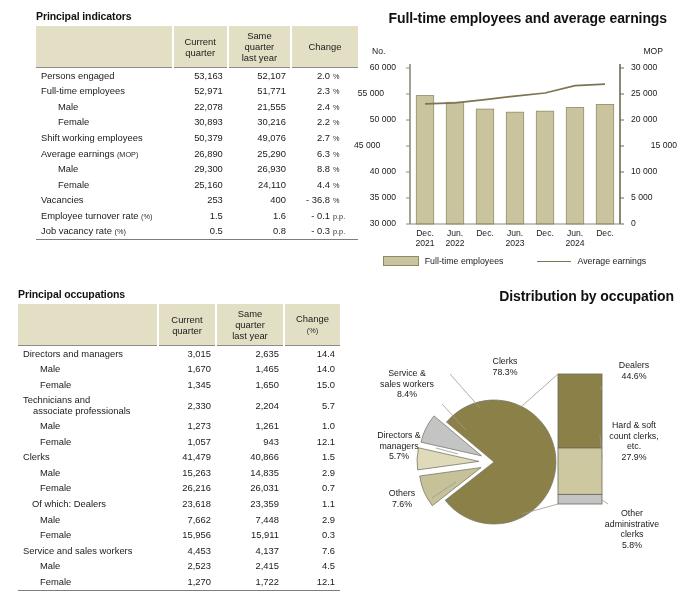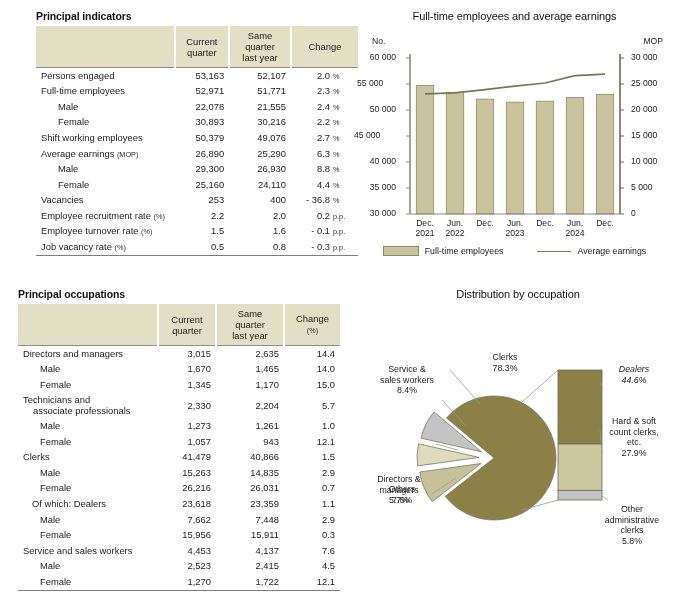--- a/index.html
+++ b/index.html
@@ -13,21 +13,21 @@
   }
   .page{position:relative;width:679px;height:600px;}
 
   
   .panel{position:absolute;}
   .panel-title{
     font-size:10.5px;font-weight:bold;color:#111;
     letter-spacing:-.1px;margin-bottom:4px;
   }
   .chart-title{
-    font-size:11px;font-weight:normal;color:#111;text-align:center;
+    font-size:14px;font-weight:bold;color:#111;text-align:right;
     letter-spacing:-.1px;
   }
 
   
   table.stat{
     border-collapse:collapse;width:100%;
     font-size:9.4px;color:#1a1a1a;
   }
   table.stat th{
     background:#e2dfc5;font-weight:normal;color:#1a1a1a;
@@ -148,65 +148,59 @@
             <td class="num">24,110</td>
             <td class="num"><span class="chg-wrap"><span class="chg-val">4.4</span><span class="chg-unit">%</span></span></td>
           </tr>
           <tr>
             <td class="lab">Vacancies</td>
             <td class="num">253</td>
             <td class="num">400</td>
             <td class="num"><span class="chg-wrap"><span class="chg-val">- 36.8</span><span class="chg-unit">%</span></span></td>
           </tr>
           <tr>
-            <td class="lab">Employee recruitment rate <span class="unit">(%)</span></td>
-            <td class="num">2.2</td>
-            <td class="num">2.0</td>
-            <td class="num"><span class="chg-wrap"><span class="chg-val">0.2</span><span class="chg-unit">p.p.</span></span></td>
-          </tr>
-          <tr>
             <td class="lab">Employee turnover rate <span class="unit">(%)</span></td>
             <td class="num">1.5</td>
             <td class="num">1.6</td>
             <td class="num"><span class="chg-wrap"><span class="chg-val">- 0.1</span><span class="chg-unit">p.p.</span></span></td>
           </tr>
           <tr>
             <td class="lab">Job vacancy rate <span class="unit">(%)</span></td>
             <td class="num">0.5</td>
             <td class="num">0.8</td>
             <td class="num"><span class="chg-wrap"><span class="chg-val">- 0.3</span><span class="chg-unit">p.p.</span></span></td>
           </tr>
         </tbody>
     </table>
     <div class="tbl-bottom"></div>
   </div>
 
   <div class="panel" style="left:362px;top:10px;width:305px;">
     <div class="chart-title">Full-time employees and average earnings</div>
 
-    <div style="position:relative;width:305px;height:228px;margin-top:10px;">
+    <div style="position:relative;width:305px;height:228px;margin-top:16px;">
 
       <div class="axis-name" style="position:absolute;left:10px;top:4px;">No.</div>
       <div class="axis-name" style="position:absolute;right:4px;top:4px;">MOP</div>
 
       <div id="yticks-left" style="position:absolute;left:0px;top:24px;width:42px;">
           <div class="tick" style="position: absolute; right: 8px; top: -4px; text-align: right; width: 42px;">60 000</div>
-          <div class="tick" style="position: absolute; right: 5px; top: 22px; text-align: left; width: 42px;">55 000</div>
+          <div class="tick" style="position: absolute; right: 12px; top: 22px; text-align: center; width: 42px;">55 000</div>
           <div class="tick" style="position: absolute; right: 8px; top: 48px; text-align: right; width: 42px;">50 000</div>
           <div class="tick" style="position: absolute; right: 8px; top: 74px; text-align: left; width: 42px;">45 000</div>
           <div class="tick" style="position: absolute; right: 8px; top: 100px; text-align: right; width: 42px;">40 000</div>
           <div class="tick" style="position: absolute; right: 8px; top: 126px; text-align: right; width: 42px;">35 000</div>
           <div class="tick" style="position: absolute; right: 8px; top: 152px; text-align: right; width: 42px;">30 000</div>
         </div>
 
       <div id="yticks-right" style="position:absolute;right:0px;top:24px;width:46px;">
           <div class="tick" style="position: absolute; left: 10px; top: -4px; text-align: left; width: 46px;">30 000</div>
           <div class="tick" style="position: absolute; left: 10px; top: 22px; text-align: left; width: 46px;">25 000</div>
           <div class="tick" style="position: absolute; left: 10px; top: 48px; text-align: left; width: 46px;">20 000</div>
-          <div class="tick" style="position: absolute; left: 10px; top: 74px; text-align: left; width: 46px;">15 000</div>
+          <div class="tick" style="position: absolute; left: 10px; top: 74px; text-align: right; width: 46px;">15 000</div>
           <div class="tick" style="position: absolute; left: 10px; top: 100px; text-align: left; width: 46px;">10 000</div>
           <div class="tick" style="position: absolute; left: 10px; top: 126px; text-align: left; width: 46px;">5 000</div>
           <div class="tick" style="position: absolute; left: 10px; top: 152px; text-align: left; width: 46px;">0</div>
         </div>
 
       <svg id="combo-svg" width="305" height="228" viewBox="0 0 305 228" style="position:absolute;left:0;top:0;">
           <rect x="54.3" y="53.6" width="17.4" height="128.4" fill="#c9c49e" stroke="#8e8a63" stroke-width="0.8"></rect>
           <rect x="84.3" y="60.3" width="17.4" height="121.7" fill="#c9c49e" stroke="#8e8a63" stroke-width="0.8"></rect>
           <rect x="114.3" y="67.1" width="17.4" height="114.9" fill="#c9c49e" stroke="#8e8a63" stroke-width="0.8"></rect>
           <rect x="144.3" y="70.2" width="17.4" height="111.8" fill="#c9c49e" stroke="#8e8a63" stroke-width="0.8"></rect>
@@ -312,21 +306,21 @@
           </tr>
           <tr>
             <td class="lab indent1">Male</td>
             <td class="num">1,670</td>
             <td class="num">1,465</td>
             <td class="num">14.0</td>
           </tr>
           <tr>
             <td class="lab indent1">Female</td>
             <td class="num">1,345</td>
-            <td class="num">1,170</td>
+            <td class="num">1,650</td>
             <td class="num">15.0</td>
           </tr>
           <tr>
             <td class="lab wrap2">
               <div>Technicians and</div>
               <div style="padding-left: 10px;">associate professionals</div>
             </td>
             <td class="num">2,330</td>
             <td class="num">2,204</td>
             <td class="num">5.7</td>
@@ -427,31 +421,31 @@
 
       <div class="pie-label ta-c" id="lbl-clerks" style="left:104px;top:44px;width:78px;">
           <div>Clerks</div>
           <div>78.3%</div>
         </div>
       <div class="pie-label ta-c" id="lbl-service" style="left:2px;top:56px;width:86px;">
           <div>Service &amp;</div>
           <div>sales workers</div>
           <div>8.4%</div>
         </div>
-      <div class="pie-label ta-c" id="lbl-directors" style="left:0px;top:118px;width:74px;margin-top:48px;">
+      <div class="pie-label ta-c" id="lbl-directors" style="left:0px;top:118px;width:74px;">
           <div>Directors &amp;</div>
           <div>managers</div>
           <div>5.7%</div>
         </div>
       <div class="pie-label ta-c" id="lbl-others" style="left:12px;top:176px;width:56px;">
           <div>Others</div>
           <div>7.6%</div>
         </div>
 
-      <div class="pie-label ta-c" id="lbl-dealers" style="left:236px;top:56px;width:72px;font-style:italic;">
+      <div class="pie-label ta-c" id="lbl-dealers" style="left:236px;top:48px;width:72px;">
           <div>Dealers</div>
           <div>44.6%</div>
         </div>
       <div class="pie-label ta-c" id="lbl-hardsoft" style="left:232px;top:108px;width:80px;">
           <div>Hard &amp; soft</div>
           <div>count clerks,</div>
           <div>etc.</div>
           <div>27.9%</div>
         </div>
       <div class="pie-label ta-c" id="lbl-otheradm" style="left:228px;top:196px;width:84px;">

